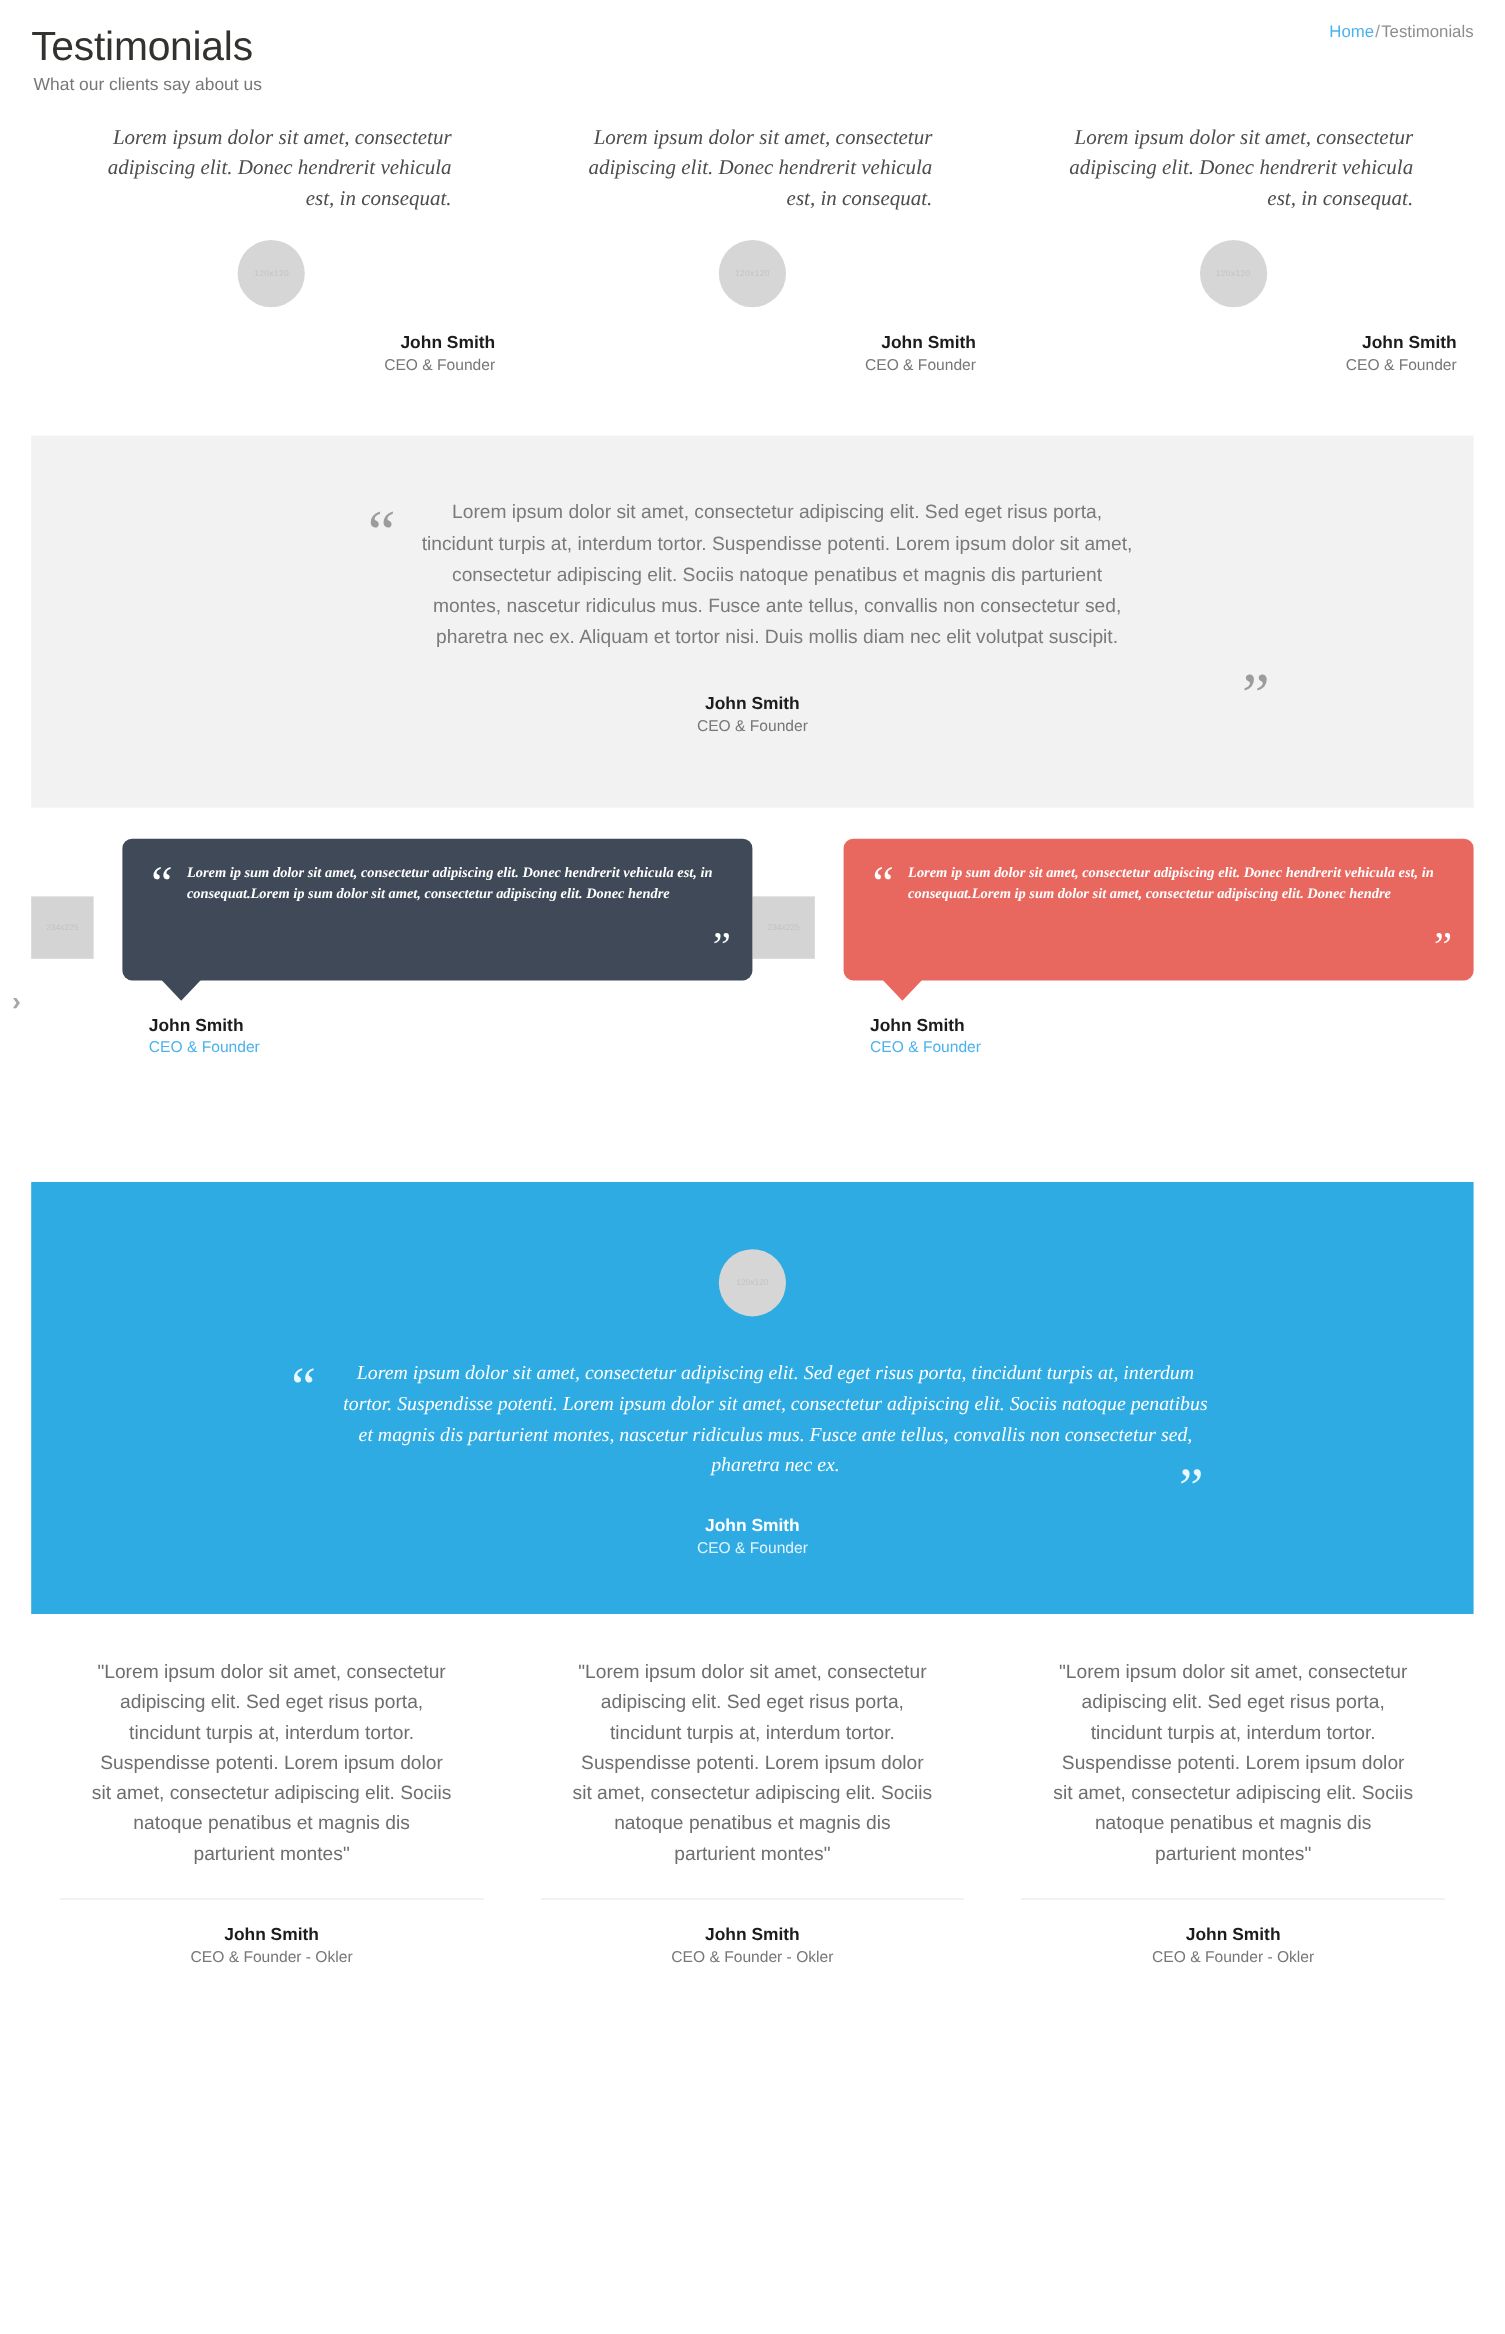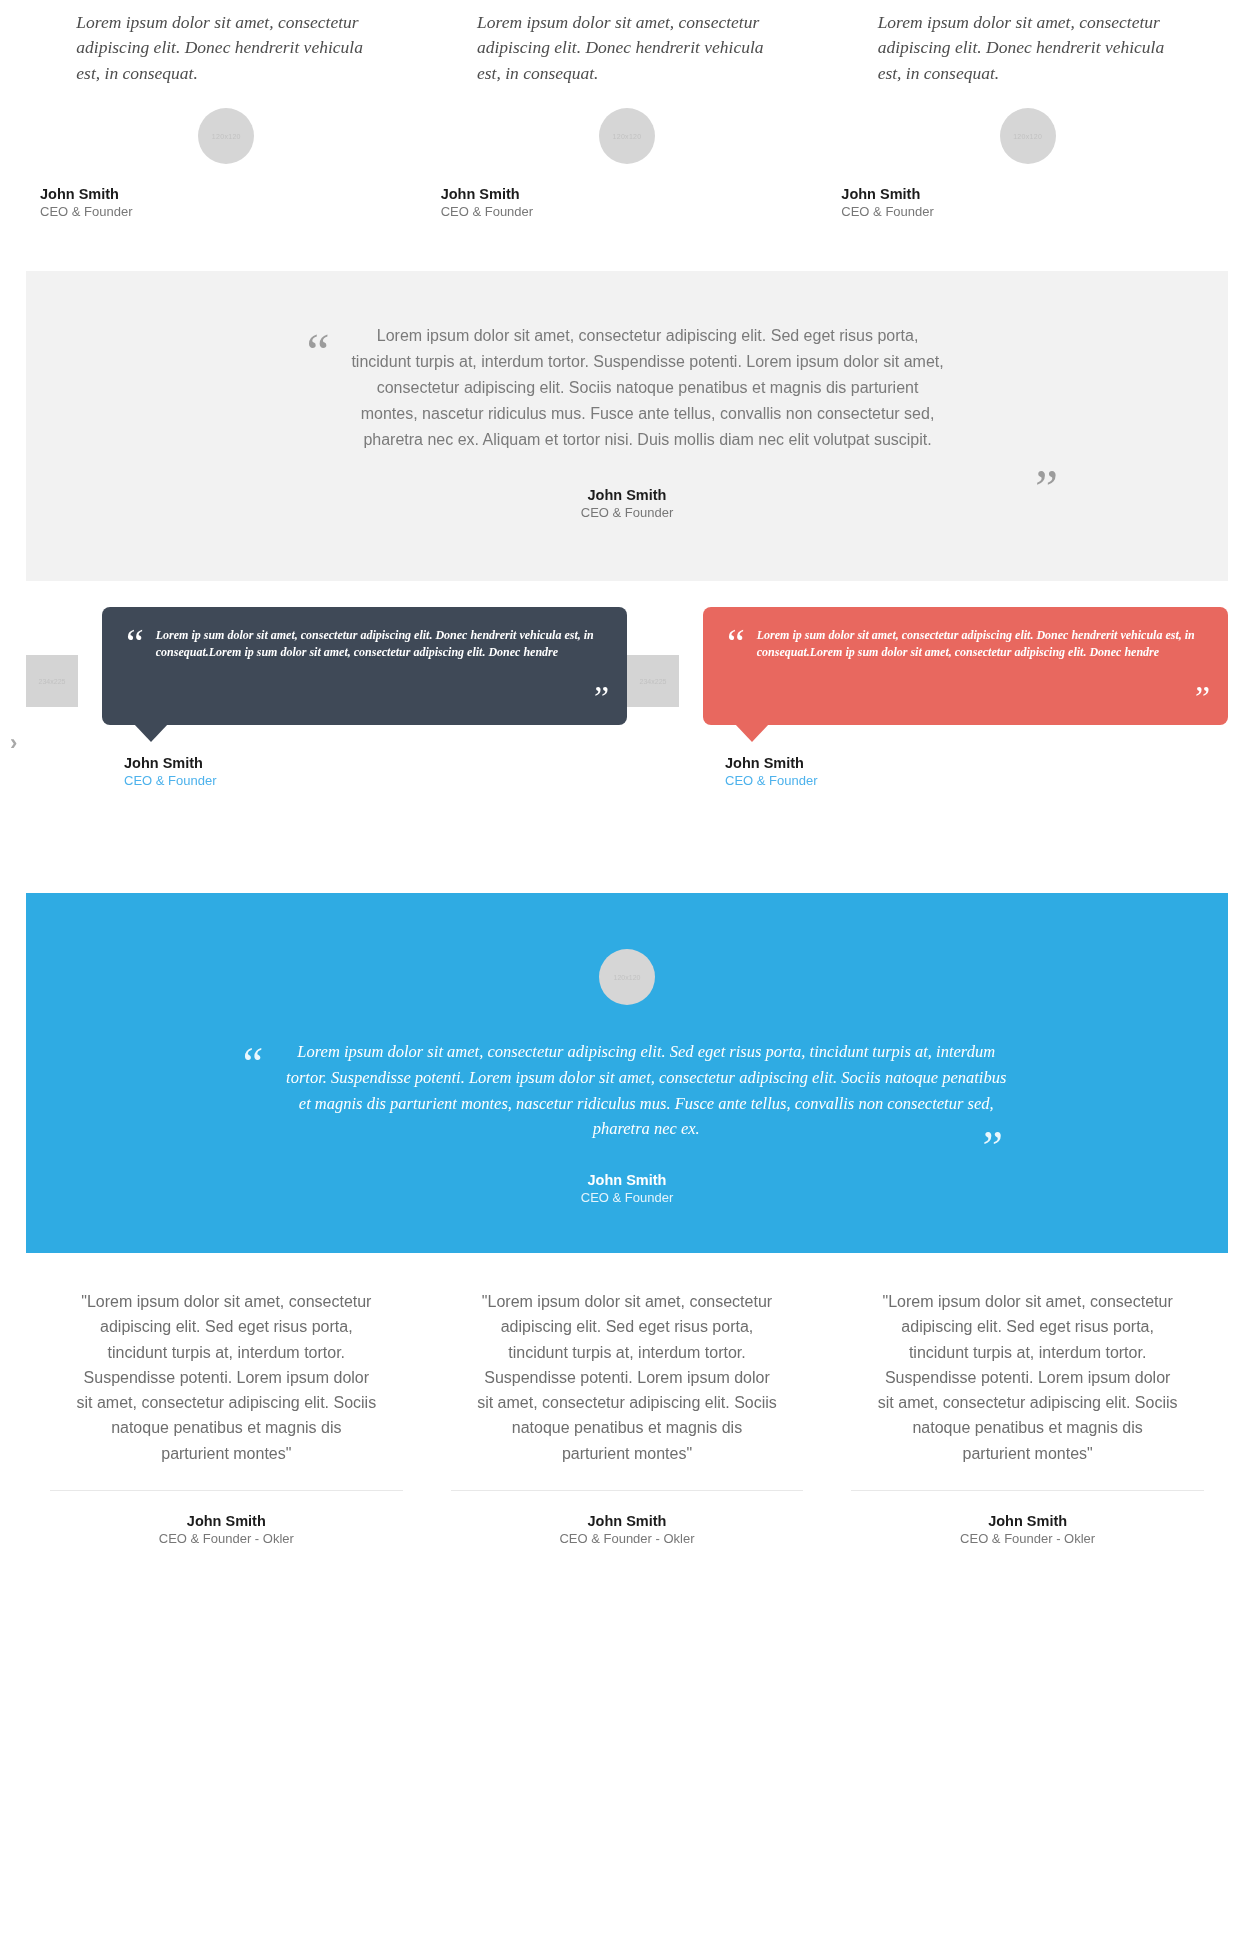--- a/index.html
+++ b/index.html
@@ -54,21 +54,21 @@
 
   
   .row-plain {
     display: flex;
     padding: 0 26px;
     margin-top: 10px;
   }
   .col3 {
     width: 33.3333%;
     padding: 0 14px;
-    text-align: left;
+    text-align: right;
   }
   .plain-quote {
     font-family: "Liberation Serif", "DejaVu Serif", serif;
     font-style: italic;
     font-size: 17.5px;
     line-height: 1.45;
     color: #4d4d4d;
     margin: 0 auto;
     max-width: 300px;
   }
@@ -313,20 +313,27 @@
     margin: 24px 6px 0 6px;
   }
   .bottom-person { margin-top: 22px; }
   .bottom-person .person-name { margin-top: 0; }
 </style>
 </head>
 <body>
 
 <div class="page">
 
+  <div class="page-header">
+    <h1 class="page-title">Testimonials</h1>
+    <div class="page-subtitle">What our clients say about us</div>
+    <div class="breadcrumb">
+      <a href="#">Home</a><span class="sep">/</span><span>Testimonials</span>
+    </div>
+  </div>
 
   <div class="row-plain">
 
     <div class="col3">
       <div class="plain-quote">Lorem ipsum dolor sit amet, consectetur adipiscing elit. Donec hendrerit vehicula est, in consequat.</div>
       <div class="avatar-circle">
         <span>120x120</span>
       </div>
       <div class="person-name">John Smith</div>
       <div class="person-role">CEO &amp; Founder</div>

